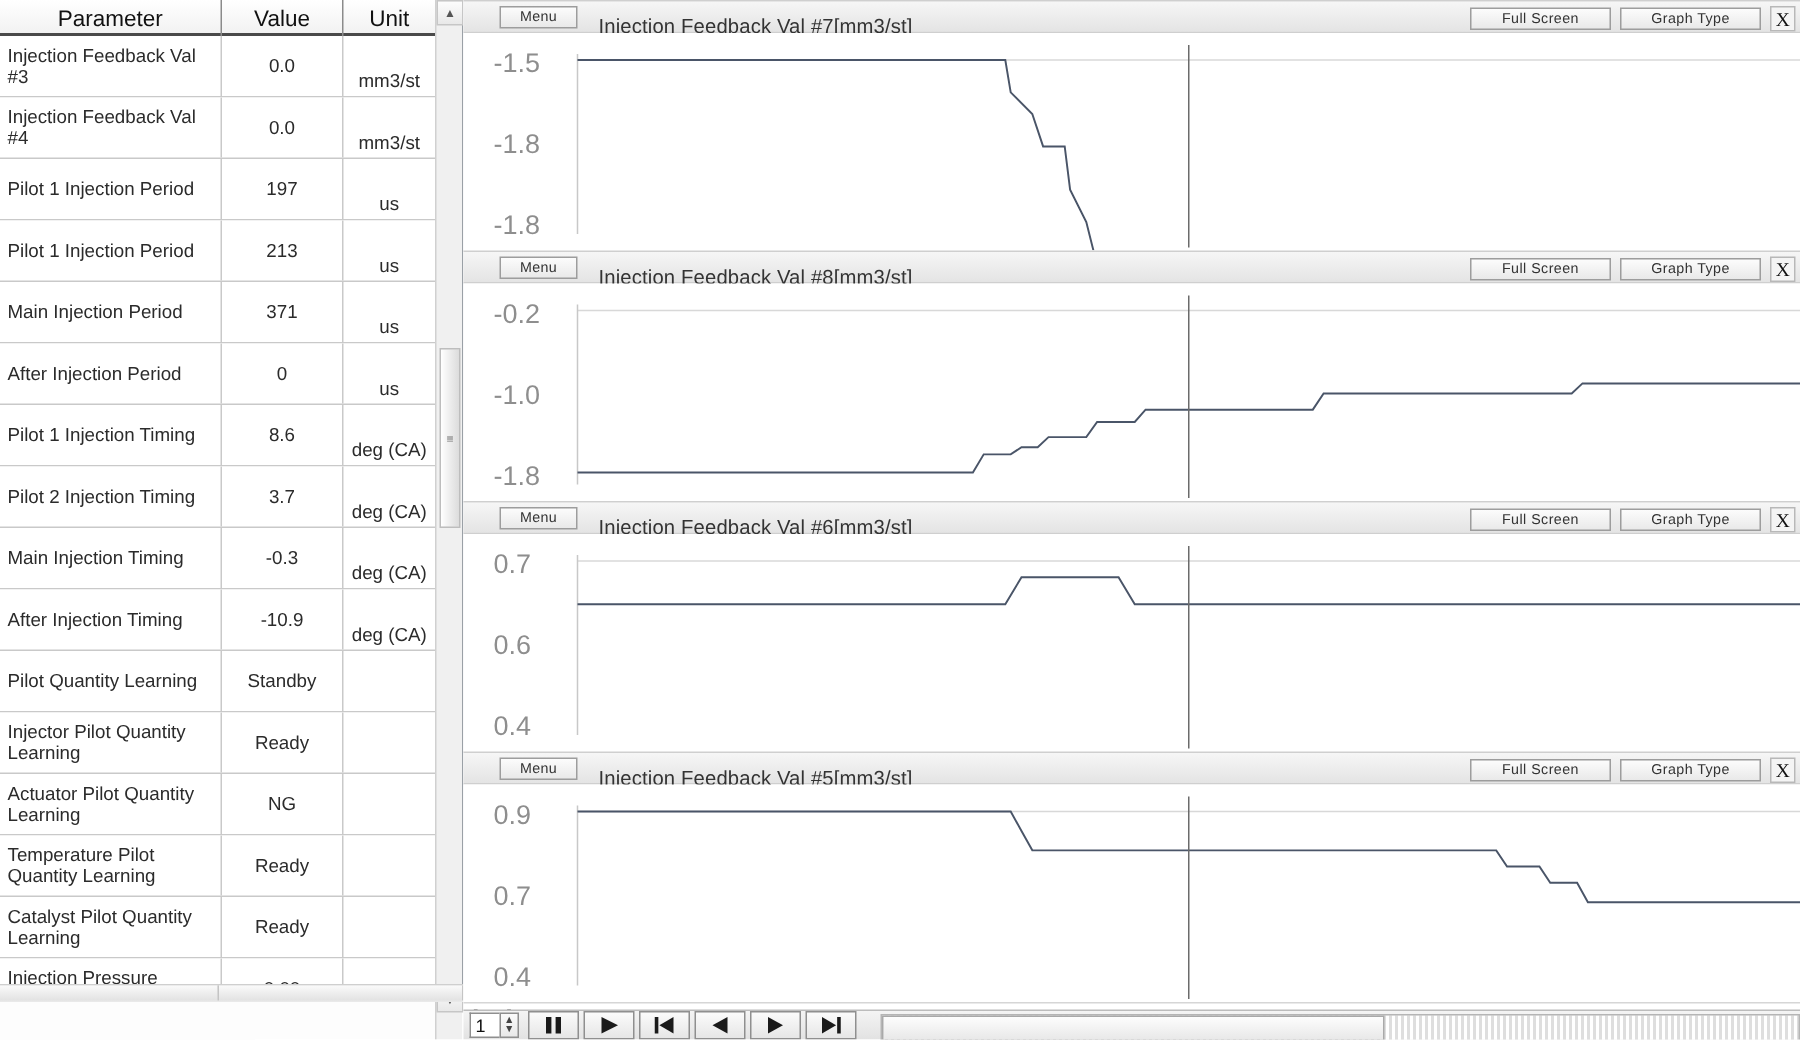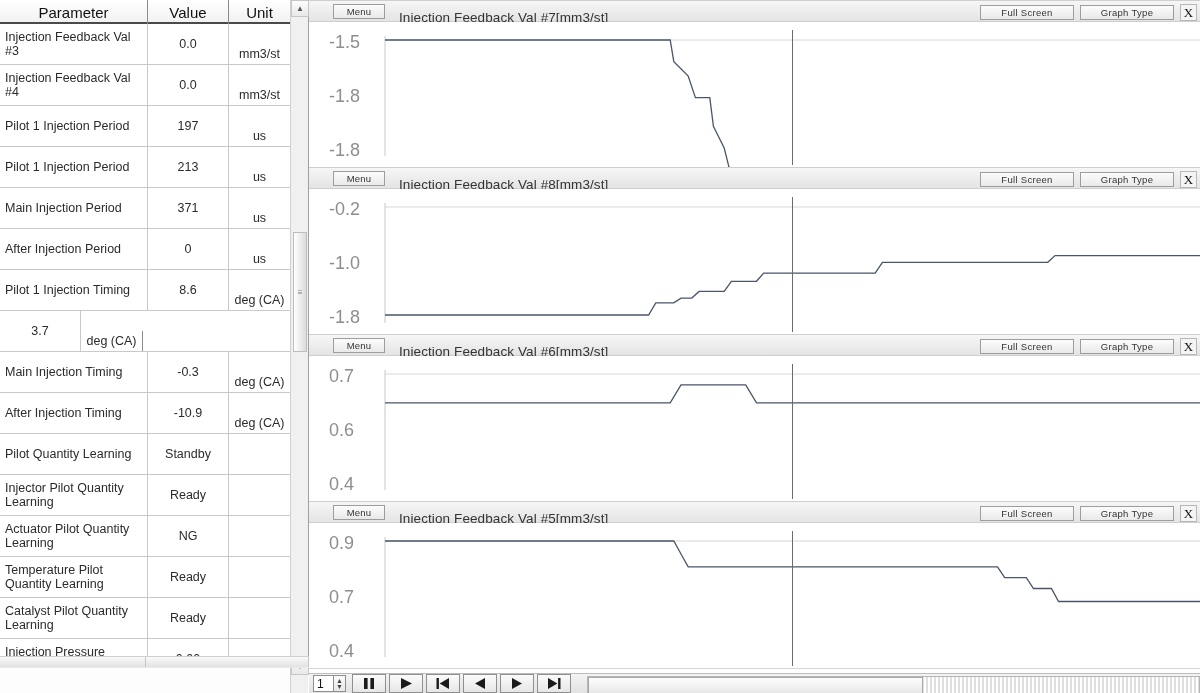--- a/index.html
+++ b/index.html
@@ -358,20 +358,21 @@
           <div class="cell c-unit">us</div>
           <div class="cell c-pad"></div>
         </div>
         <div class="row">
           <div class="cell c-param">Pilot 1 Injection Timing</div>
           <div class="cell c-value">8.6</div>
           <div class="cell c-unit">deg (CA)</div>
           <div class="cell c-pad"></div>
         </div>
         <div class="row">
+          <div class="cell c-param">Pilot 2 Injection Timing</div>
           <div class="cell c-value">3.7</div>
           <div class="cell c-unit">deg (CA)</div>
           <div class="cell c-pad"></div>
         </div>
         <div class="row">
           <div class="cell c-param">Main Injection Timing</div>
           <div class="cell c-value">-0.3</div>
           <div class="cell c-unit">deg (CA)</div>
           <div class="cell c-pad"></div>
         </div>

